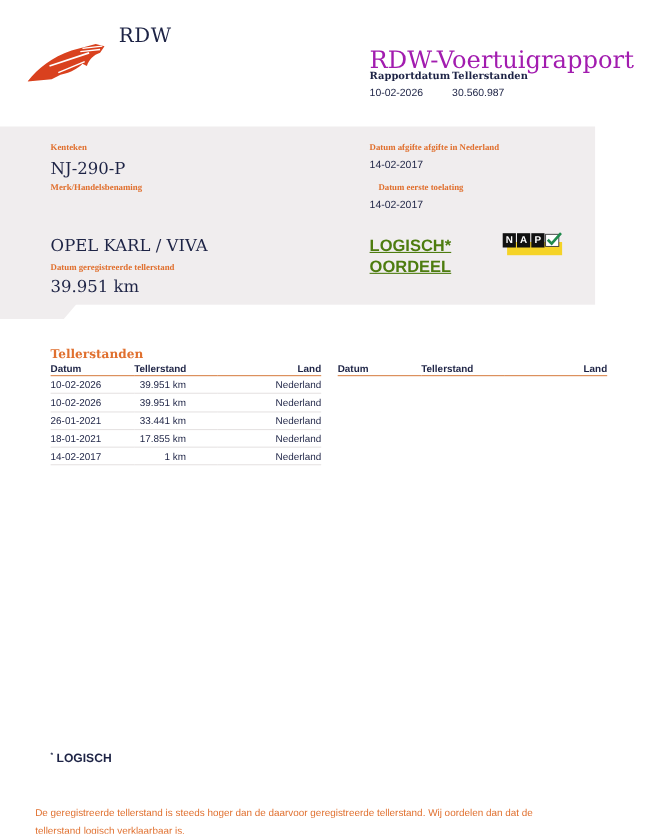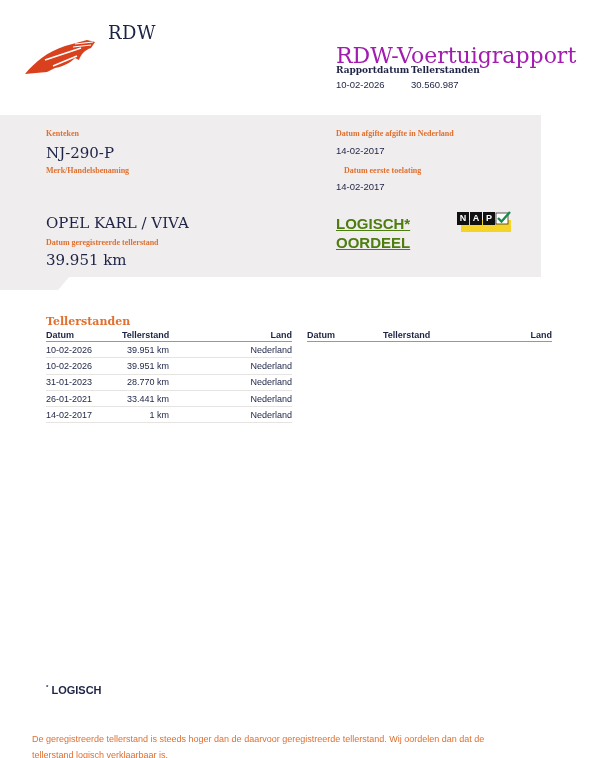--- a/index.html
+++ b/index.html
@@ -93,27 +93,27 @@
       <td>10-02-2026</td>
       <td class="r" style="padding-right:29px;">39.951 km</td>
       <td class="r">Nederland</td>
     </tr>
     <tr>
       <td>10-02-2026</td>
       <td class="r" style="padding-right:29px;">39.951 km</td>
       <td class="r">Nederland</td>
     </tr>
     <tr>
-      <td>31-01-2023</td>
-      <td class="r" style="padding-right:29px;">28.770 km</td>
+      <td>26-01-2021</td>
+      <td class="r" style="padding-right:29px;">33.441 km</td>
       <td class="r">Nederland</td>
     </tr>
     <tr>
-      <td>26-01-2021</td>
-      <td class="r" style="padding-right:29px;">33.441 km</td>
+      <td>18-01-2021</td>
+      <td class="r" style="padding-right:29px;">17.855 km</td>
       <td class="r">Nederland</td>
     </tr>
     <tr>
       <td>14-02-2017</td>
       <td class="r" style="padding-right:29px;">1 km</td>
       <td class="r">Nederland</td>
     </tr>
   </tbody>
 </table>
 

